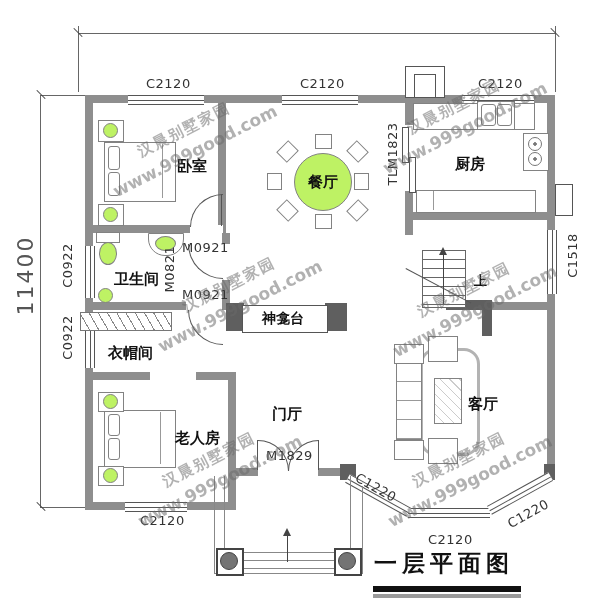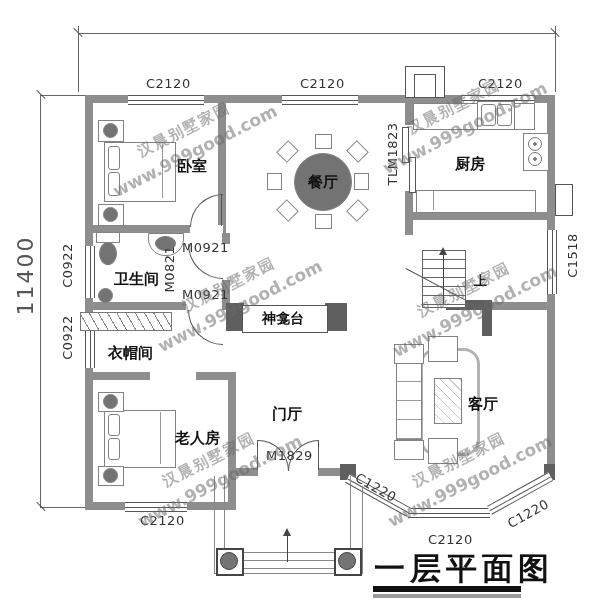--- a/index.html
+++ b/index.html
@@ -7,21 +7,21 @@
         font-family:"DejaVu Sans","Liberation Sans",sans-serif;}
   .abs{position:absolute;}
   .w{position:absolute;background:#8e8e8e;}
   .wd{position:absolute;background:#5f5f5f;}
   .gap{position:absolute;background:#fff;}
   .winh{position:absolute;height:8px;background:#fff;border-top:1px solid #555;border-bottom:1px solid #555;}
   .winh::after{content:"";position:absolute;left:0;right:0;top:50%;height:1px;background:#555;}
   .winv{position:absolute;width:8px;background:#fff;border-left:1px solid #555;border-right:1px solid #555;}
   .winv::after{content:"";position:absolute;top:0;bottom:0;left:50%;width:1px;background:#555;}
   .f{position:absolute;border:1px solid #828282;background:#fff;}
-  .circ{position:absolute;border:1px solid #828282;border-radius:50%;background:#737373;}
+  .circ{position:absolute;border:1px solid #828282;border-radius:50%;background:#bef264;}
   .line{position:absolute;background:#666;}
   .arc{position:absolute;background:transparent;}
   .arc-tr{border-top:1px solid #555;border-right:1px solid #555;border-radius:0 100% 0 0;}
   .arc-tl{border-top:1px solid #555;border-left:1px solid #555;border-radius:100% 0 0 0;}
   .arc-bl{border-bottom:1px solid #555;border-left:1px solid #555;border-radius:0 0 0 100%;}
   .lbl{position:absolute;font-size:13px;color:#333;white-space:nowrap;letter-spacing:0.5px;}
   .room{position:absolute;font-size:15px;font-weight:bold;color:#111;white-space:nowrap;}
   .dim{position:absolute;font-size:22px;color:#555;letter-spacing:2px;white-space:nowrap;}
   .vrot{transform:rotate(-90deg);transform-origin:center center;}
   .tick{position:absolute;width:12px;height:1px;background:#444;transform:rotate(45deg);}
@@ -35,21 +35,21 @@
       background:repeating-linear-gradient(60deg,#fff 0 7px,#888 7px 8px);}
   .glass{position:absolute;border:1px solid #828282;
       background:repeating-linear-gradient(45deg,#fff 0 6px,#ccc 6px 7px);}
   .rug{position:absolute;border:3px solid #b3b3b3;border-radius:16px;background:transparent;}
   .burner{position:absolute;width:12px;height:12px;border:1px solid #777;border-radius:50%;
       background:radial-gradient(circle,#777 1.5px,#fff 2px);}
   .tri-up{position:absolute;width:0;height:0;border-left:4px solid transparent;
       border-right:4px solid transparent;border-bottom:8px solid #444;}
   .colbox{position:absolute;width:24px;height:24px;border:2px solid #444;background:#fff;}
   .colcirc{position:absolute;width:16px;height:16px;border:1px solid #444;border-radius:50%;background:#747474;}
-  .title{position:absolute;font-size:31px;font-weight:bold;color:#111;letter-spacing:5px;white-space:nowrap;}
+  .title{position:absolute;font-size:23px;font-weight:bold;color:#111;letter-spacing:5px;white-space:nowrap;}
 </style>
 </head>
 <body>
 
 <div id="plan">
 
   <div class="line" style="left:78px;top:26px;width:1px;height:66px;"></div>
   <div class="line" style="left:555px;top:26px;width:1px;height:66px;"></div>
   <div class="line" style="left:78px;top:33px;width:478px;height:1px;"></div>
   <div class="tick" style="left:72px;top:32px;"></div>

